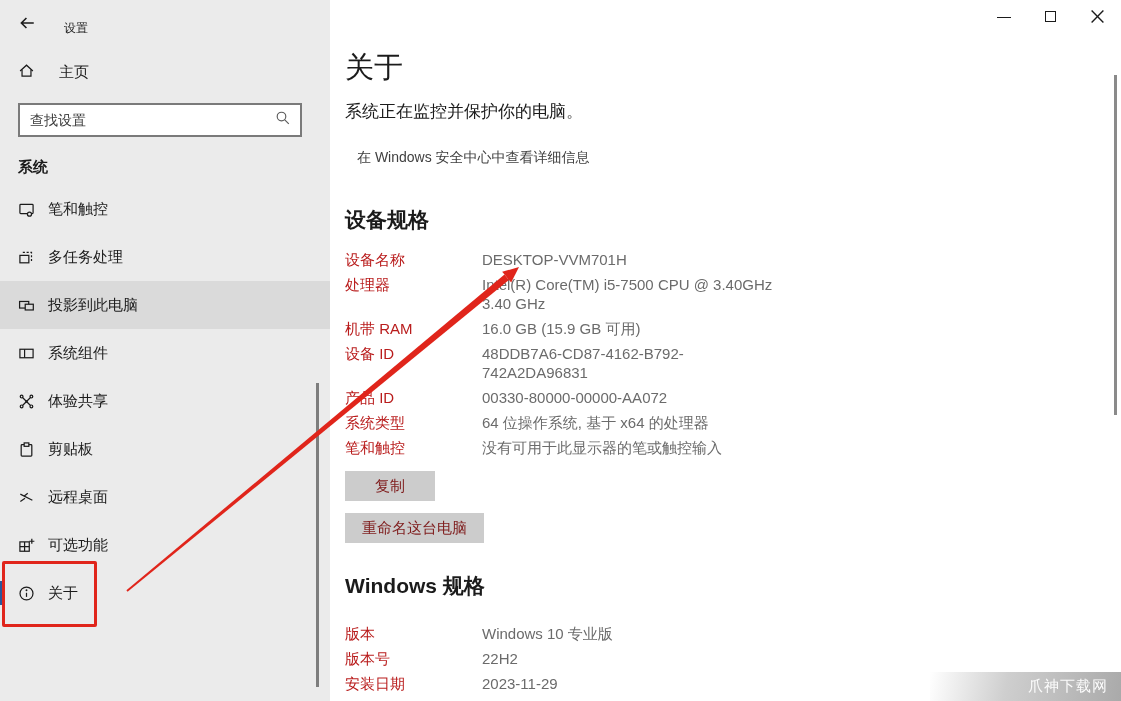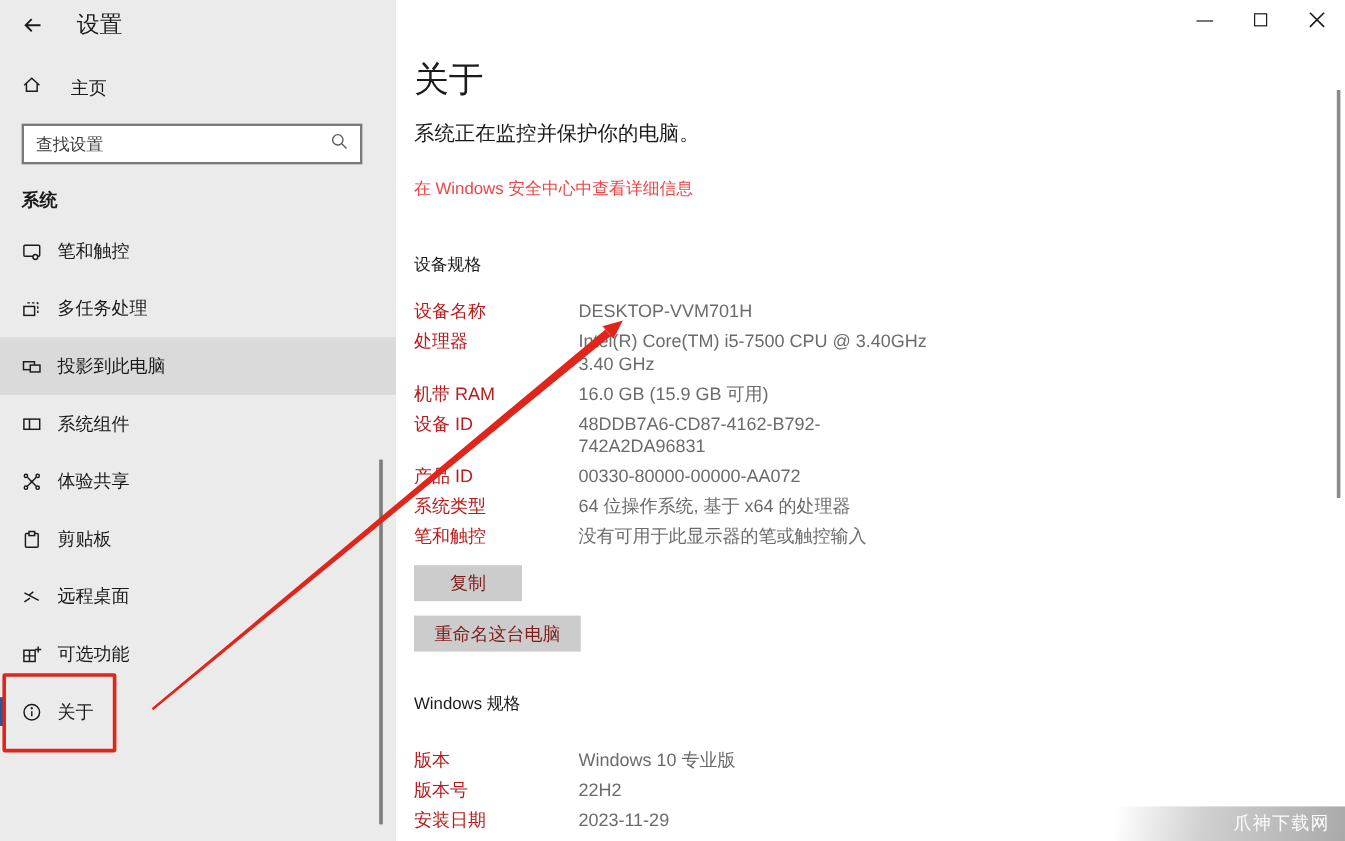--- a/index.html
+++ b/index.html
@@ -3,21 +3,21 @@
 <meta charset="utf-8">
 <style>
   * { margin:0; padding:0; box-sizing:border-box; }
   html,body { width:1121px; height:701px; overflow:hidden; }
   body { font-family:"Liberation Sans","DejaVu Sans",sans-serif; color:#1b1b1b; background:#fff; }
   .window { position:relative; width:1121px; height:701px; background:#fff; overflow:hidden; }
 
   
   .sidebar { position:absolute; left:0; top:0; width:330px; height:701px; background:#ebebeb; }
   .titlebar-left { position:absolute; left:18px; top:8px; display:flex; align-items:center; gap:28px; }
-  .app-title { font-size:19px; }
+  .app-title { font-size:12px;margin-top:12px; }
   .back-btn { width:18px; height:18px; cursor:pointer; }
   .home-row { position:absolute; left:18px; top:62px; display:flex; align-items:center; gap:24px; }
   .home-row .label { font-size:15px; }
   .searchbox { position:absolute; left:18px; top:103px; width:284px; height:34px; background:#fff;
                border:2px solid #7a7a7a; display:flex; align-items:center; }
   .searchbox input { flex:1; border:none; outline:none; background:transparent; font-size:14px;
                padding:0 6px 0 10px; color:#a16207; font-family:inherit; }
   .searchbox input::placeholder { color:#3b3b3b; opacity:1; }
   .search-glyph { margin-right:9px; flex:0 0 auto; }
   .section-header { position:absolute; left:18px; top:158px; font-size:15px; font-weight:bold; }
@@ -27,22 +27,22 @@
   .nav-item .nlabel { position:absolute; left:48px; font-size:15px; white-space:nowrap; }
   .nav-item.hovered { background:#dadada; }
   .nav-item.selected .accent-bar { position:absolute; left:0; top:12px; width:4px; height:24px; background:#2b579a; }
   .sidebar-scroll-thumb { position:absolute; left:316px; top:383px; width:3px; height:304px; background:#7d7d7d; }
 
   
   .main { position:absolute; left:330px; top:0; width:791px; height:701px; background:#fff;
           padding-left:15px; overflow:hidden; }
   .page-title { margin-top:50px; font-size:29px; font-weight:400; line-height:34px; }
   .subtitle { margin-top:16px; font-size:17px; line-height:23px; }
-  .security-link { display:inline-block; margin-top:26px; font-size:14px; color:#ef4444; text-decoration:none; cursor:pointer; }
-  .sec-header { font-size:14px; font-weight:400; line-height:24px; }
+  .security-link { display:inline-block; margin-top:26px; font-size:14px; color:#404040; text-decoration:none; cursor:pointer;margin-left:12px; }
+  .sec-header { font-size:21px; font-weight:700; line-height:24px; }
   .sec-device { margin-top:41px; }
   .sec-windows { margin-top:31px; }
   .spec-rows { margin-top:18px; }
   .spec-rows.w { margin-top:26px; }
   .spec-row { display:flex; margin-bottom:6px; font-size:15px; line-height:19px; }
   .spec-label { flex:0 0 137px; color:#b91c1c; }
   .spec-value { width:305px; color:#6b6b6b; }
   .btn { display:inline-block; background:#cccccc; border:none; font-family:inherit; font-size:15px;
          color:#7f1d1d; height:30px; cursor:pointer; }
   .btn-copy { margin-top:8px; width:90px; }

